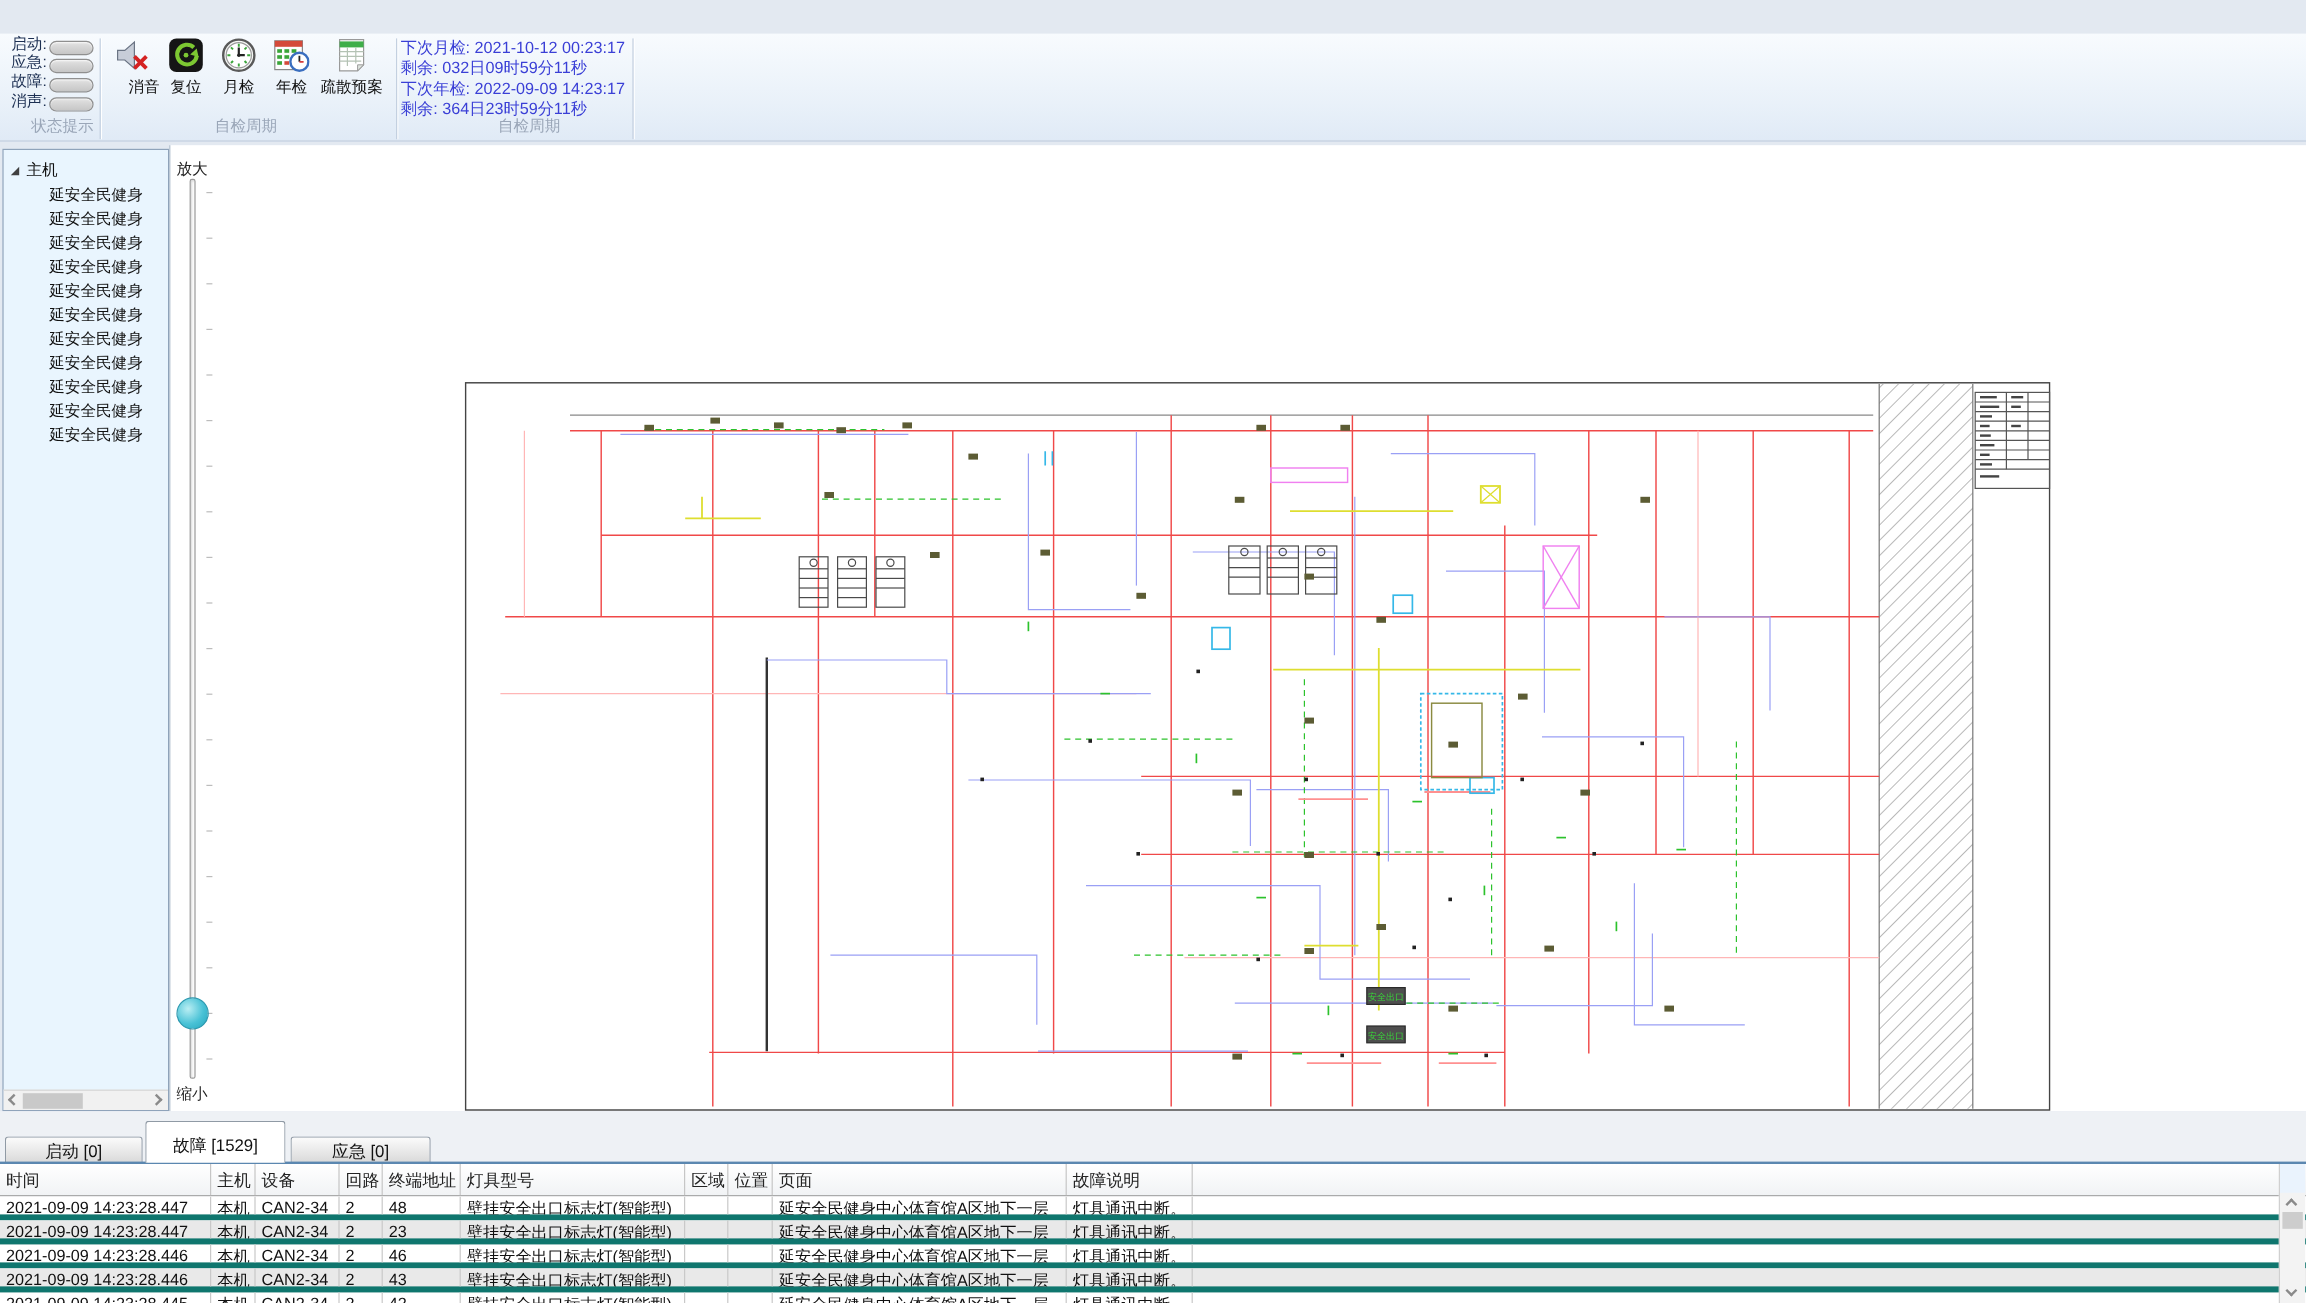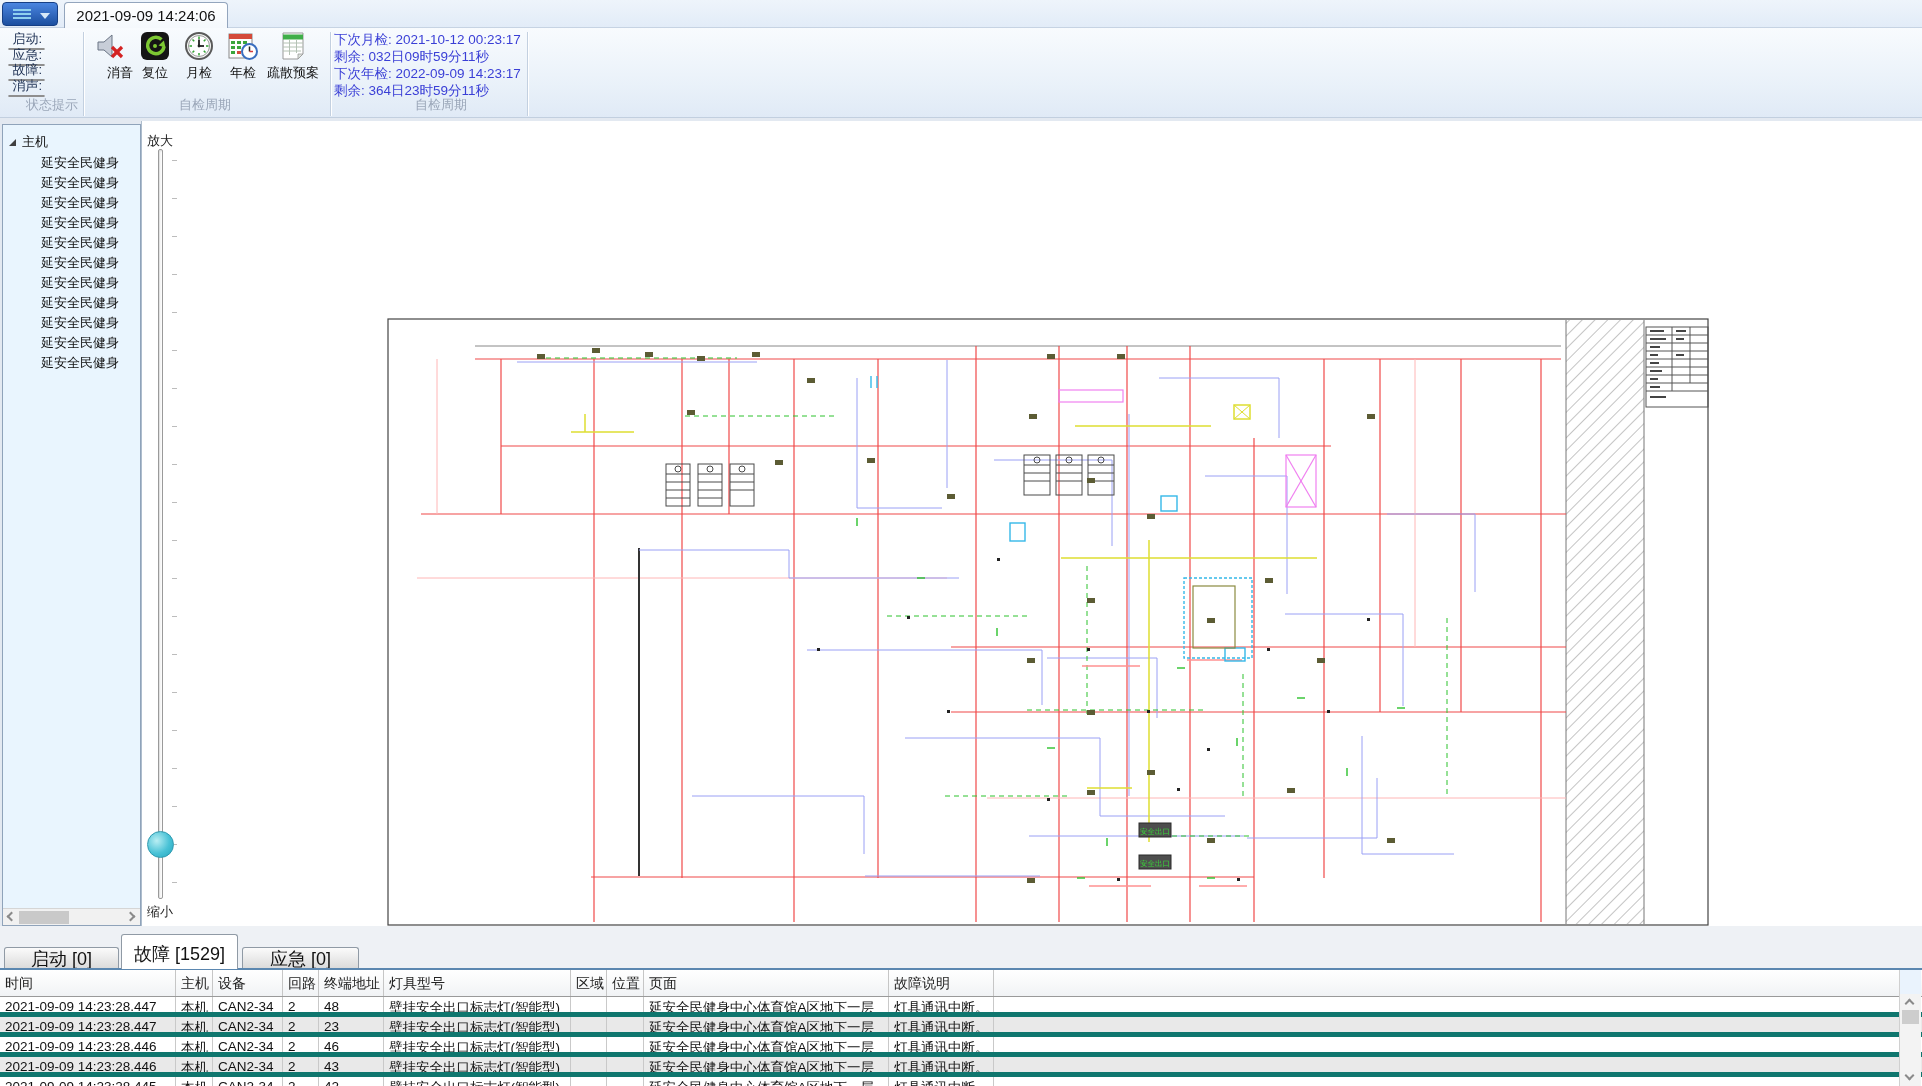--- a/index.html
+++ b/index.html
@@ -19,21 +19,21 @@
     background:linear-gradient(#ffffff,#f4f8fc); border:1px solid #93a5bd; border-bottom:none;
     border-radius:4px 4px 0 0; font-size:15px; text-align:center; line-height:26px; color:#111; }
 
   
   .ribbon { position:absolute; left:0; top:28px; width:1922px; height:90px;
     background:linear-gradient(#f8fbfe,#e9f1f9 65%,#e0eaf6); border-bottom:1px solid #c2cfdf; }
   .vsep { position:absolute; top:4px; width:1px; height:84px; background:#c3d0e0; box-shadow:1px 0 0 #ffffff; }
   .grp-caption { position:absolute; bottom:3px; font-size:13px; color:#9aa6b8; text-align:center;margin-top:41px; }
 
   .status-rows { position:absolute; left:6px; top:2px; }
-  .status-row { height:15.7px; display:flex; align-items:center;flex-direction:column; }
+  .status-row { height:15.7px; display:flex; align-items:flex-end; }
   .status-row .slbl { width:33px; font-size:13px; color:#1c2f52; text-align:right; }
   .status-row .pill { width:37px; height:12px; margin-left:2px; border:1px solid #8f8f8f; border-radius:7px;
     background:linear-gradient(#e2e2e2,#c6c6c6); box-shadow:inset 0 1px 1px #f5f5f5; }
 
   .act-btn { position:absolute; top:3px; width:46px; cursor:pointer; text-align:center; }
   .act-btn .ic { display:block; width:30px; height:30px; margin:0 auto; }
   .act-btn .albl { display:block; margin-top:3px; font-size:13px; color:#111; white-space:nowrap; }
 
   .info-line { position:absolute; left:334px; font-size:13.5px; color:#3a3fd6; white-space:nowrap; }
 
@@ -57,21 +57,21 @@
   .zoomlbl { position:absolute; font-size:13px; color:#222; }
   .slider-track { position:absolute; left:16px; top:28px; width:5px; height:750px; background:#fff;
     border:1px solid #9a9a9a; border-radius:2px; box-shadow:inset 1px 1px 2px #d8d8d8; cursor:pointer; }
   .slider-tick { position:absolute; left:30px; width:5px; height:1px; background:#bcbcbc; }
   .slider-thumb { position:absolute; left:5px; top:710px; width:27px; height:27px; border-radius:50%; cursor:grab;
     background:radial-gradient(circle at 35% 35%, #b9eef3, #49c2d6 55%, #23a5bd); border:1px solid #2f9ab0; }
   .plan { position:absolute; left:245px; top:197px; }
 
   
   .bottom { position:absolute; left:0; top:926px; width:1922px; height:160px; background:#eef1f5; }
-  .btab { position:absolute; font-size:18px; text-align:center; cursor:pointer;
+  .btab { position:absolute; font-size:14px; text-align:center; cursor:pointer;
     border:1px solid #909aa5; border-bottom:none; border-radius:3px 3px 0 0;
     background:linear-gradient(#fbfbfb,#d9d9d9); color:#111; }
   .btab.inactive { top:21px; height:22px; line-height:22px; }
   .btab.active { top:8px; height:35px; line-height:38px; background:#ffffff; z-index:2; }
   .blue-line { position:absolute; left:0; top:42px; width:1922px; height:2px; background:#5b87b0; }
   .ghead { position:absolute; left:0; top:44px; width:1922px; height:27px; display:flex;
     background:linear-gradient(#ffffff,#f1f3f5); border-bottom:1px solid #9a9a9a; }
   .ghead .hc { font-size:14px; color:#222; padding:5px 0 0 5px; border-right:1px solid #c6c6c6;
     white-space:nowrap; overflow:hidden; }
   .ghead .hc.fill { flex:1; border-right:none; }
@@ -85,33 +85,20 @@
   .vs-cap { position:absolute; left:0; top:0; width:21px; height:24px; background:#eaf3fd; }
   .vs-up { position:absolute; left:6px; top:30px; } .vs-up .chev { transform:rotate(45deg); }
   .vs-thumb { position:absolute; left:2px; top:40px; width:17px; height:14px; background:#cdcdcd; }
   .vs-down { position:absolute; left:6px; top:102px; } .vs-down .chev { transform:rotate(225deg); }
 </style>
 </head>
 <body>
 
 <div id="app">
 
-  <div class="topstrip">
-    <div class="menu-btn">
-      <span class="menu-lines">
-          <i></i>
-          <i></i>
-          <i></i>
-        </span>
-      <span class="menu-caret"></span>
-    </div>
-    <div class="main-tab">
-      <span>2021-09-09 14:24:06</span>
-    </div>
-  </div>
 
   <div class="ribbon">
     <div class="status-rows" id="statusRows">
         <div class="status-row">
           <span class="slbl">启动:</span>
           <span class="pill"></span>
         </div>
         <div class="status-row">
           <span class="slbl">应急:</span>
           <span class="pill"></span>

